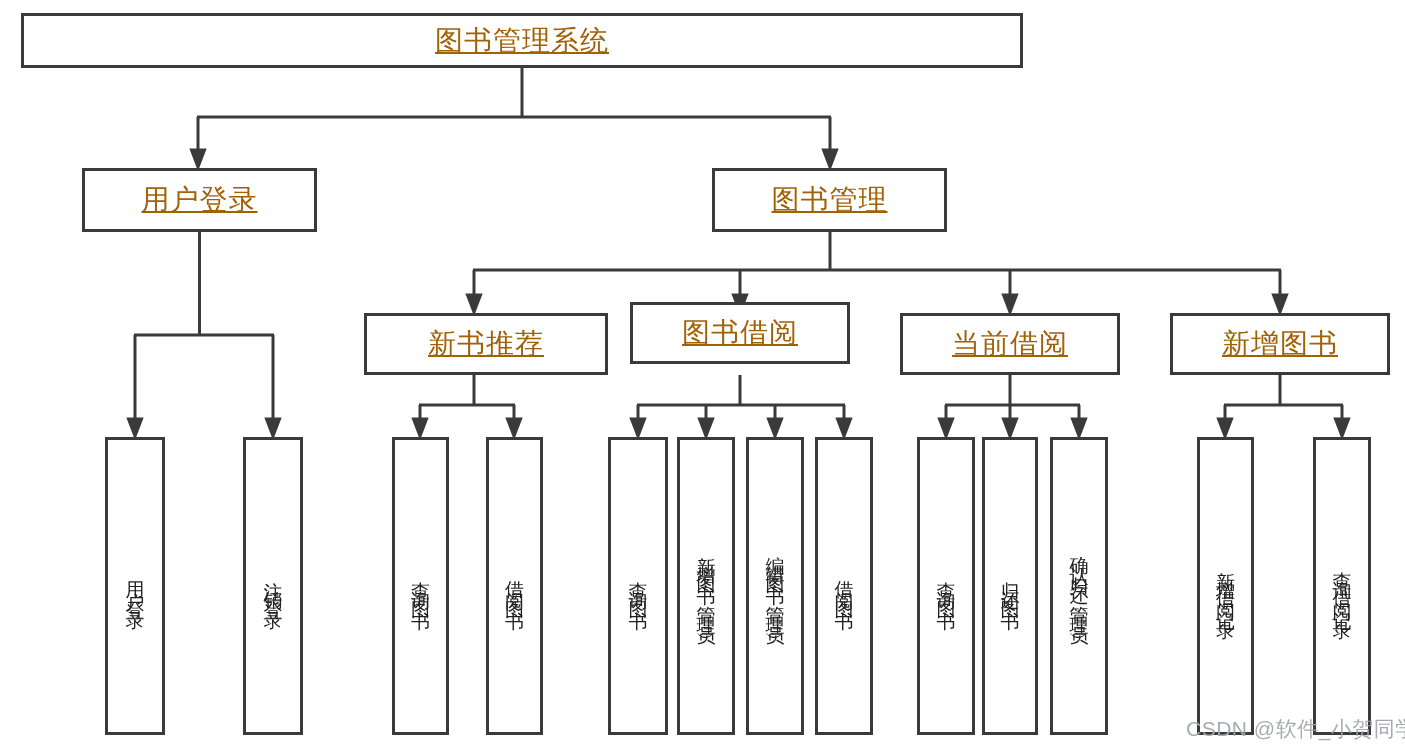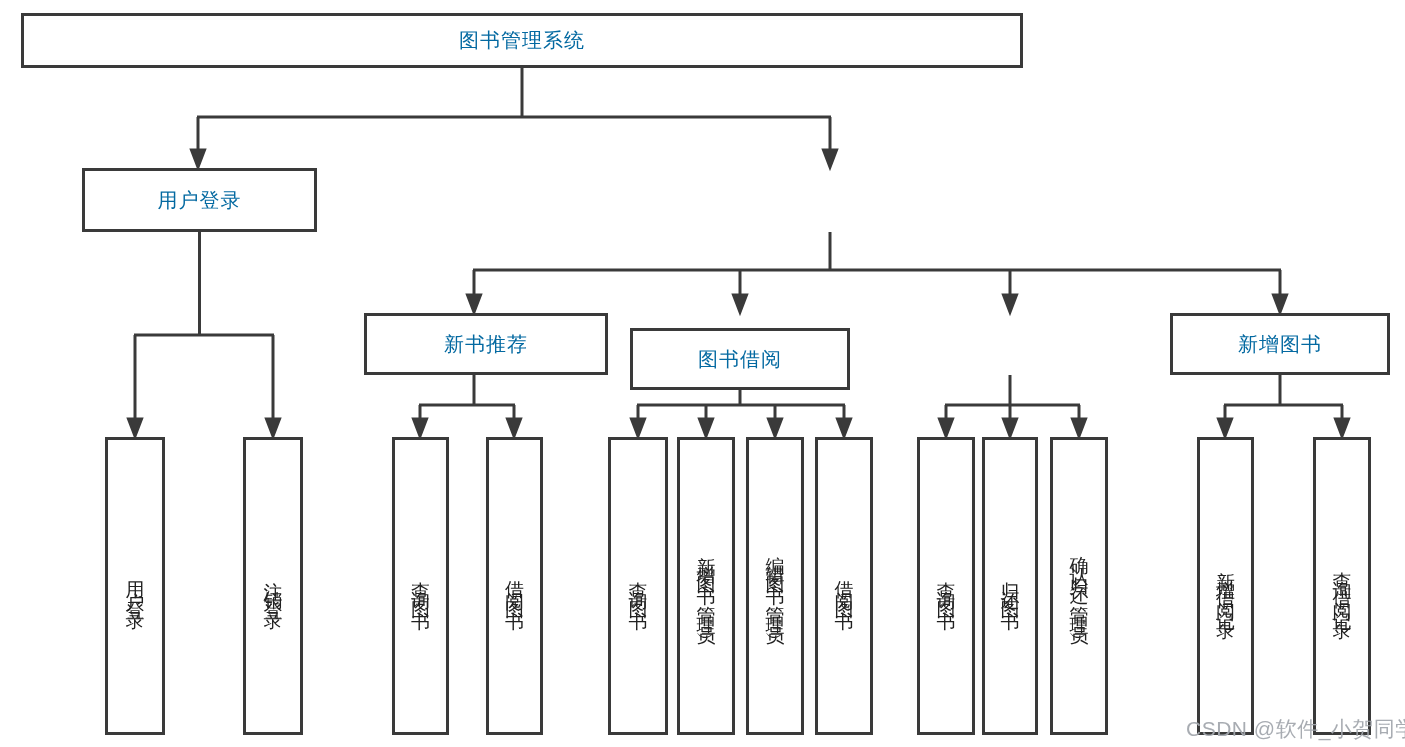--- a/index.html
+++ b/index.html
@@ -18,24 +18,25 @@
     pointer-events: none;
   }
   .hbox {
     position: absolute;
     box-sizing: border-box;
     border: 3px solid #3a3a3a;
     background: #ffffff;
     display: flex;
     align-items: center;
     justify-content: center;
-    color: #0369a1;
-    font-size: 20px;
+    color: #a16207;
+    font-size: 28px;
     letter-spacing: 1px;
     z-index: 2;
+    text-decoration: underline;
   }
   .vbox {
     position: absolute;
     top: 437px;
     height: 298px;
     box-sizing: border-box;
     border: 3px solid #3a3a3a;
     background: #ffffff;
     display: flex;
     align-items: center;
@@ -128,26 +129,32 @@
     <polygon points="1335.5,419 1348.5,419 1342,436"></polygon>
   </svg>
 
   <div class="hbox" style="left:21px;top:13px;width:1002px;height:55px">
     <span>图书管理系统</span>
   </div>
 
   <div class="hbox" style="left:82px;top:168px;width:235px;height:64px">
     <span>用户登录</span>
   </div>
+  <div class="hbox" style="left:712px;top:168px;width:235px;height:64px">
+    <span>图书管理</span>
+  </div>
 
   <div class="hbox" style="left:364px;top:313px;width:244px;height:62px">
     <span>新书推荐</span>
   </div>
-  <div class="hbox" style="left:630px;top:328px;width:220px;height:62px">
+  <div class="hbox" style="left:630px;top:302px;width:220px;height:62px">
     <span>图书借阅</span>
+  </div>
+  <div class="hbox" style="left:900px;top:313px;width:220px;height:62px">
+    <span>当前借阅</span>
   </div>
   <div class="hbox" style="left:1170px;top:313px;width:220px;height:62px">
     <span>新增图书</span>
   </div>
 
   <div class="vbox" style="left:105px;width:60px">
     <span>用户登录</span>
   </div>
   <div class="vbox" style="left:243px;width:60px">
     <span>注销登录</span>

